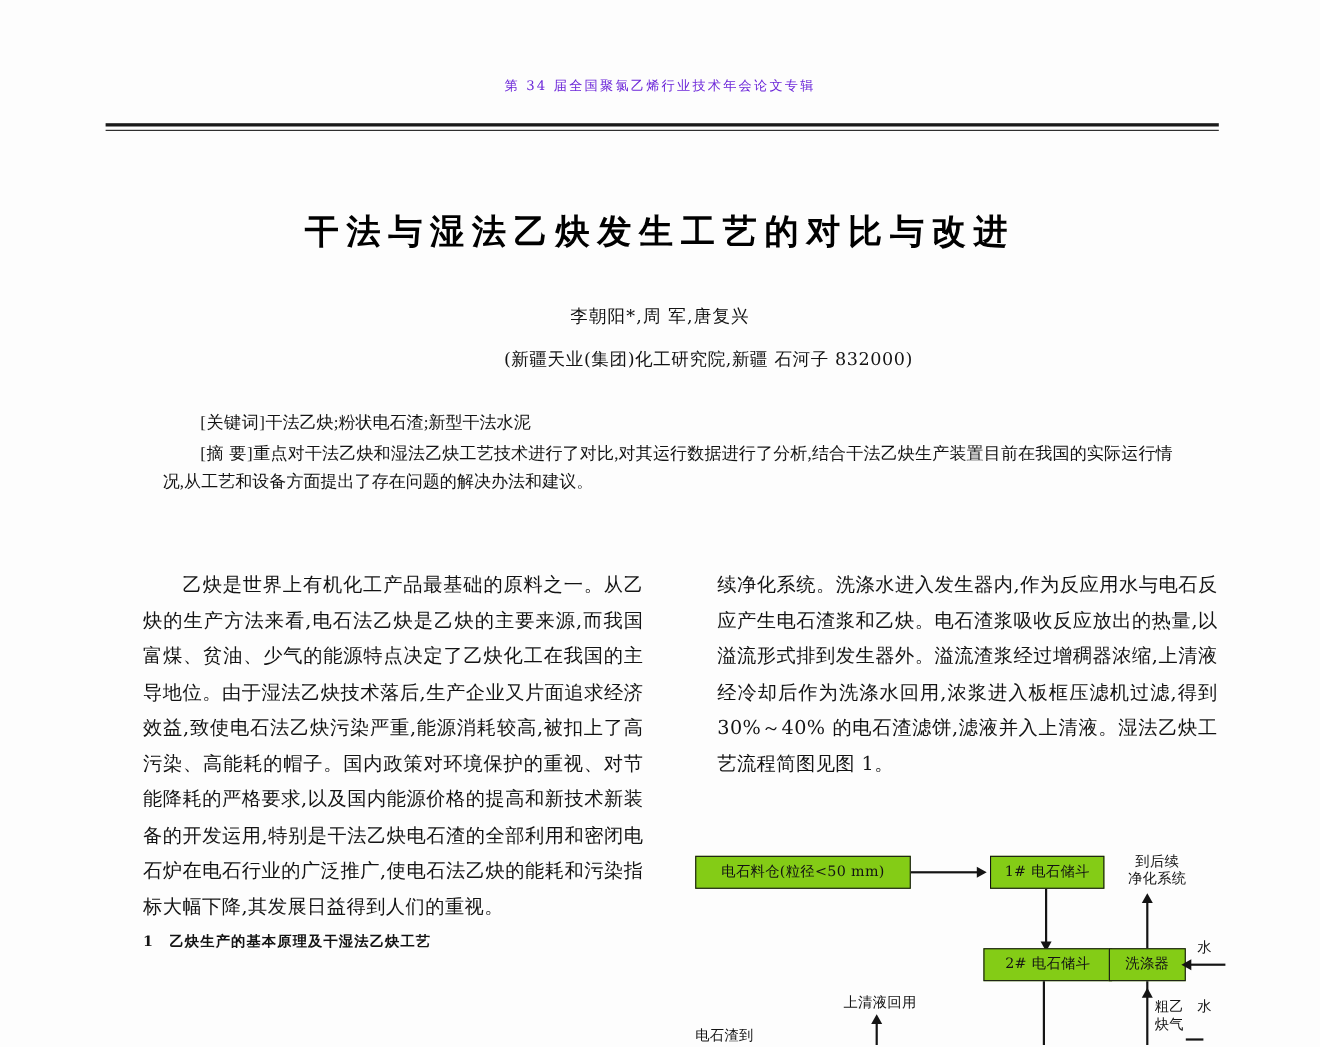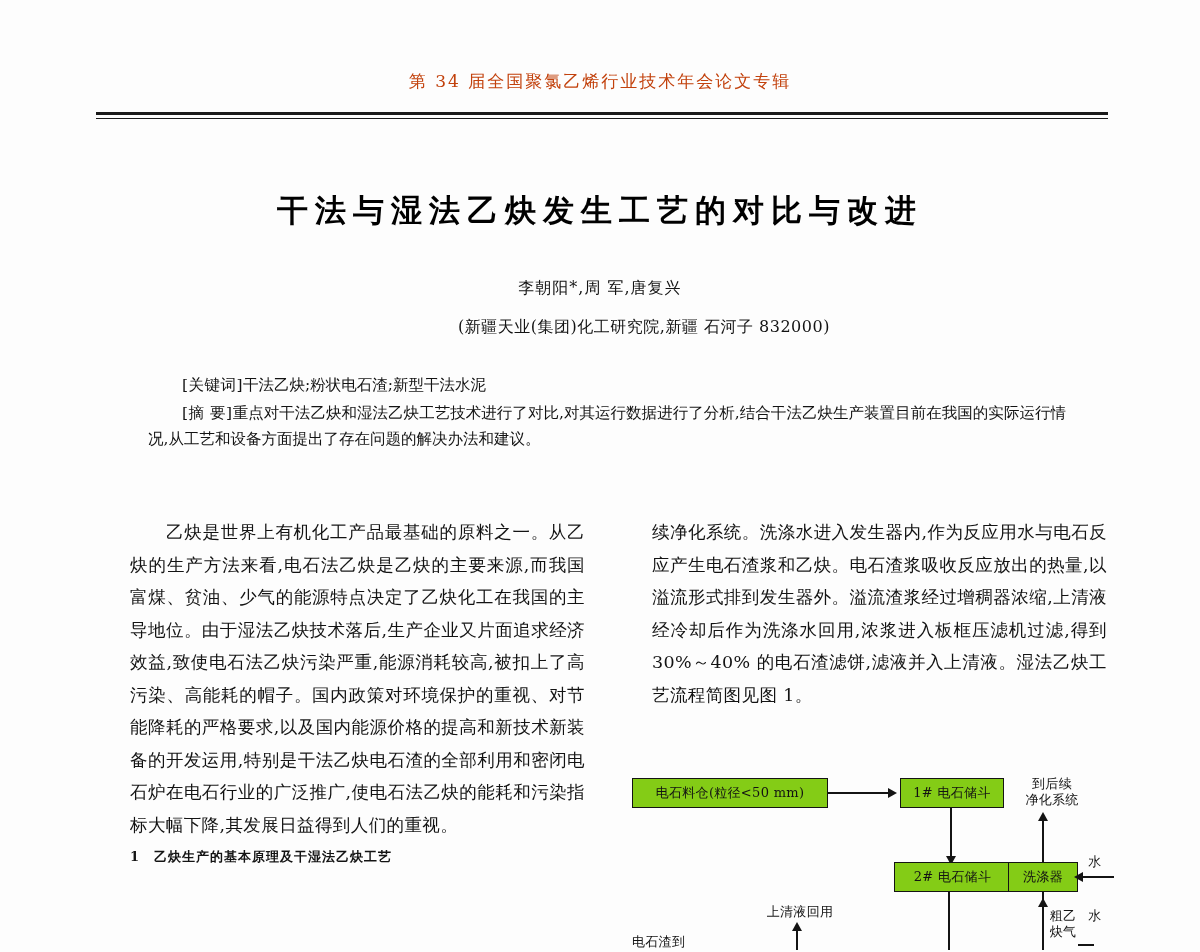--- a/index.html
+++ b/index.html
@@ -17,24 +17,24 @@
     overflow: hidden;
   }
 
   
   .runhead {
     position: absolute;
     top: 70px;
     left: 0;
     width: 1200px;
     text-align: center;
-    font-size: 17px;
+    font-size: 12px;
     letter-spacing: 2px;
     font-family: "DejaVu Serif", "Liberation Serif", serif;
-    color: #c2410c;
+    color: #6d28d9;
   }
   .runrule {
     position: absolute;
     top: 112px;
     left: 96px;
     width: 1012px;
     height: 3px;
     background: #1a1a1a;
   }
   .runrule2 {
@@ -83,21 +83,21 @@
   .meta {
     position: absolute;
     top: 372px;
     left: 148px;
     width: 918px;
     font-size: 15.5px;
     line-height: 26px;
     text-align: justify;
   }
   .meta p { margin: 0 0 2px 0; }
-  .meta .ind { text-indent: 34px; }
+  .meta .ind { text-indent: 34px; font-family: Liberation Serif, serif; }
   .meta .lbl { letter-spacing: 0.5px; }
 
   
   .col {
     position: absolute;
     top: 516px;
     font-size: 17.5px;
     line-height: 32.5px;
     text-align: justify;
     letter-spacing: 0.4px;

